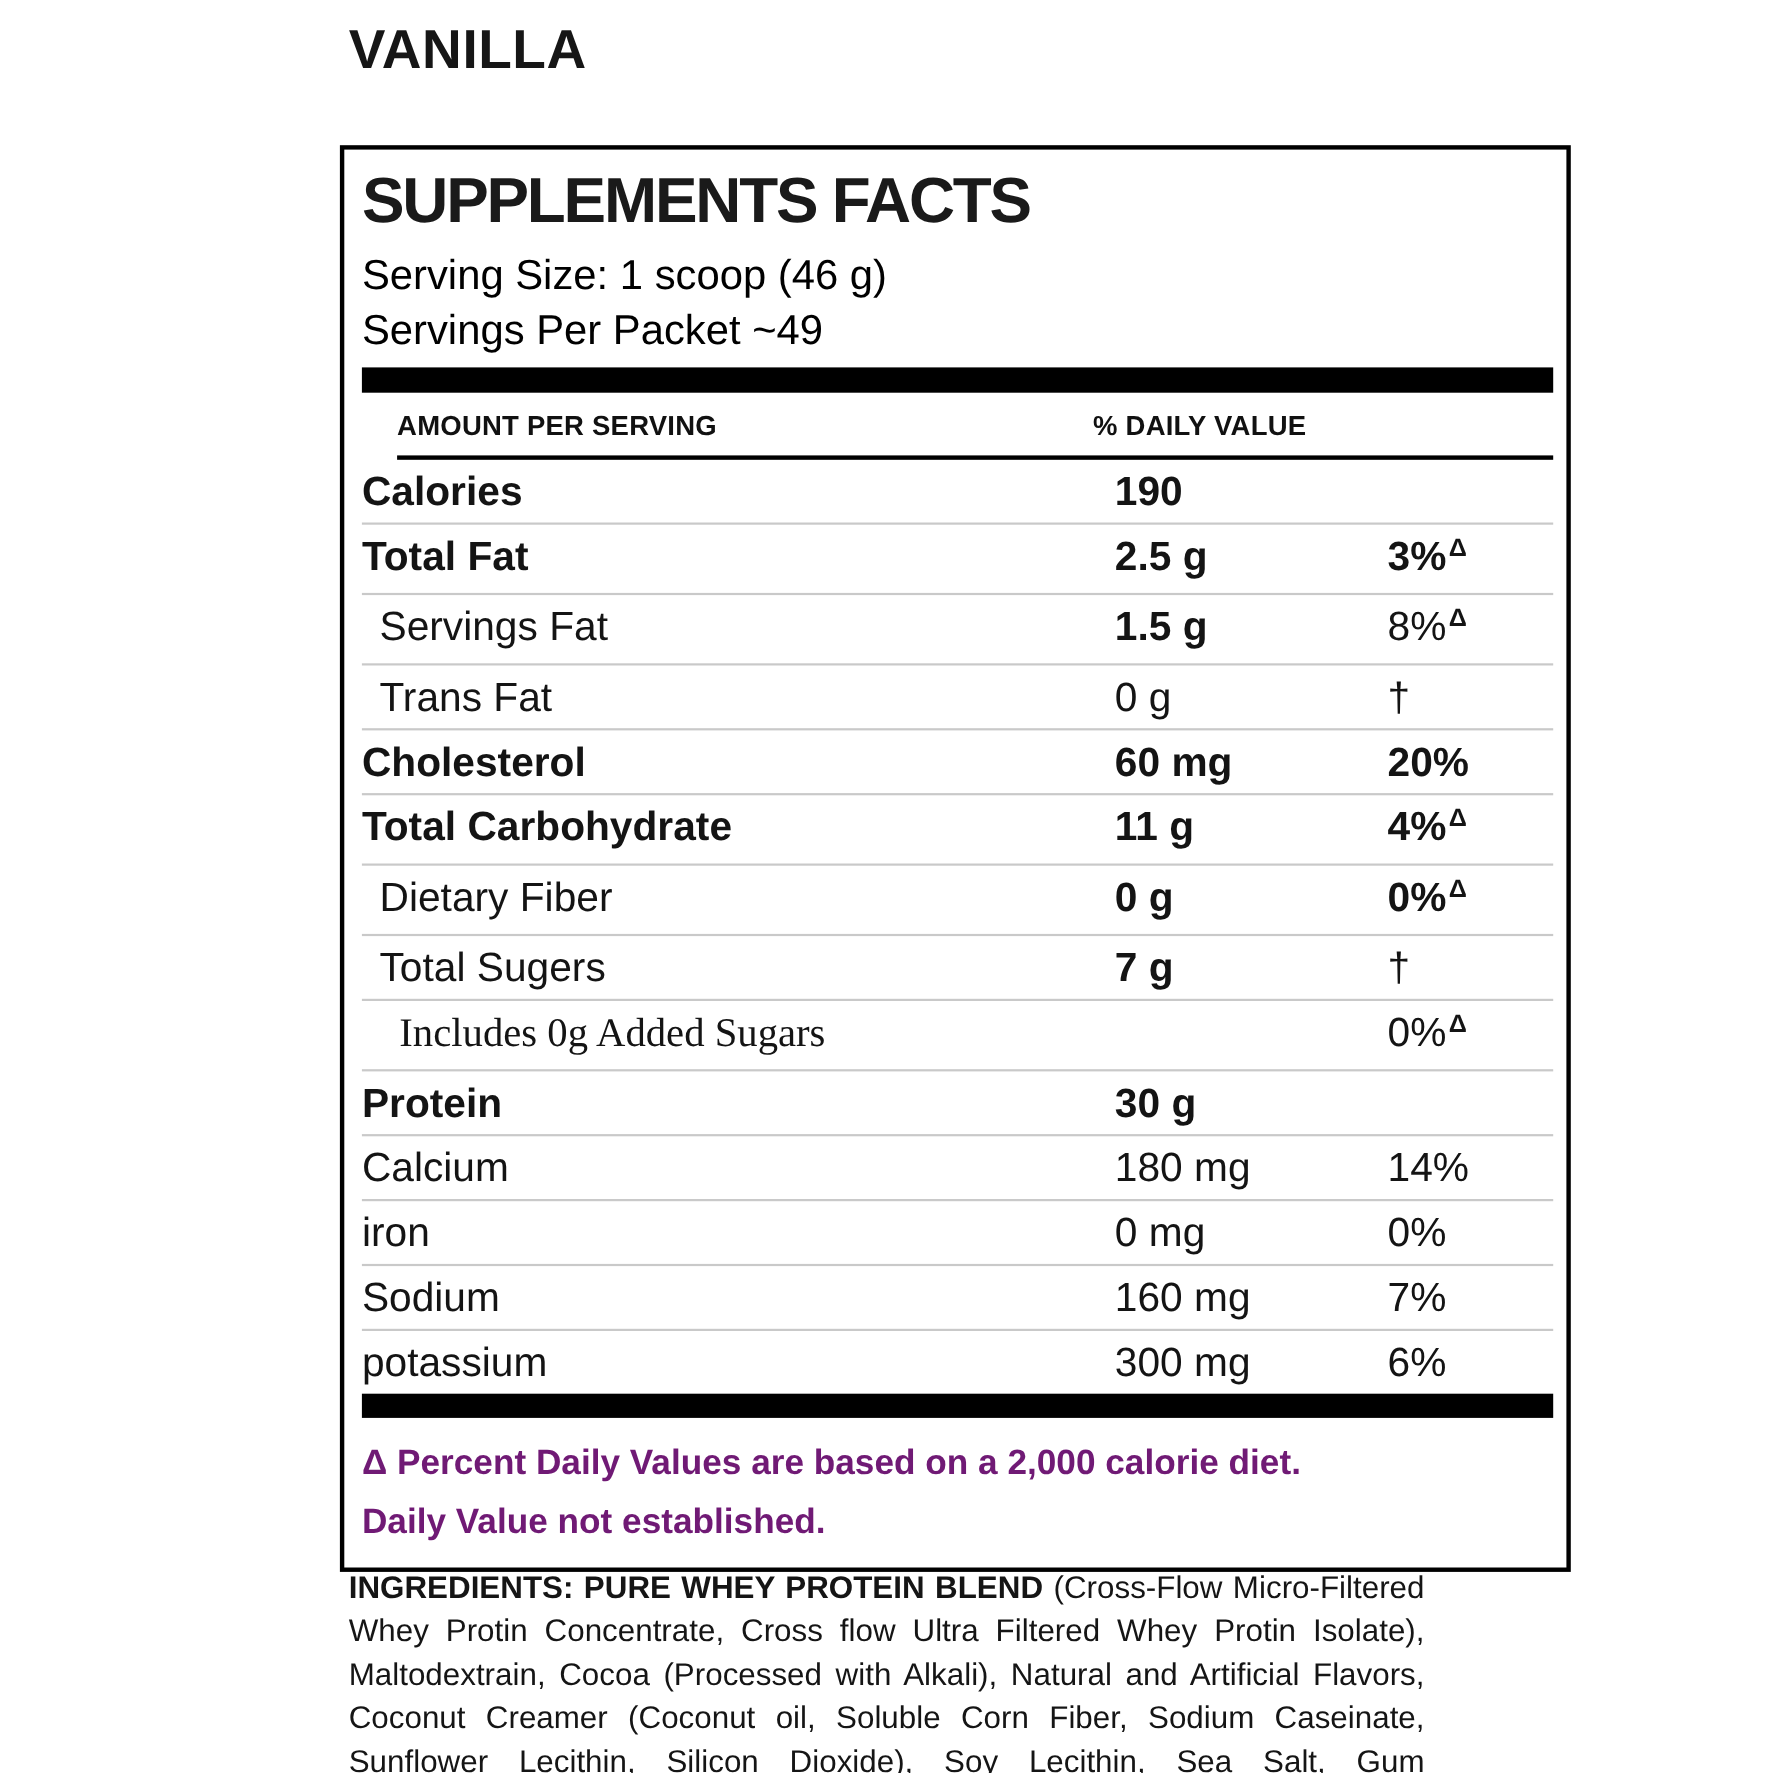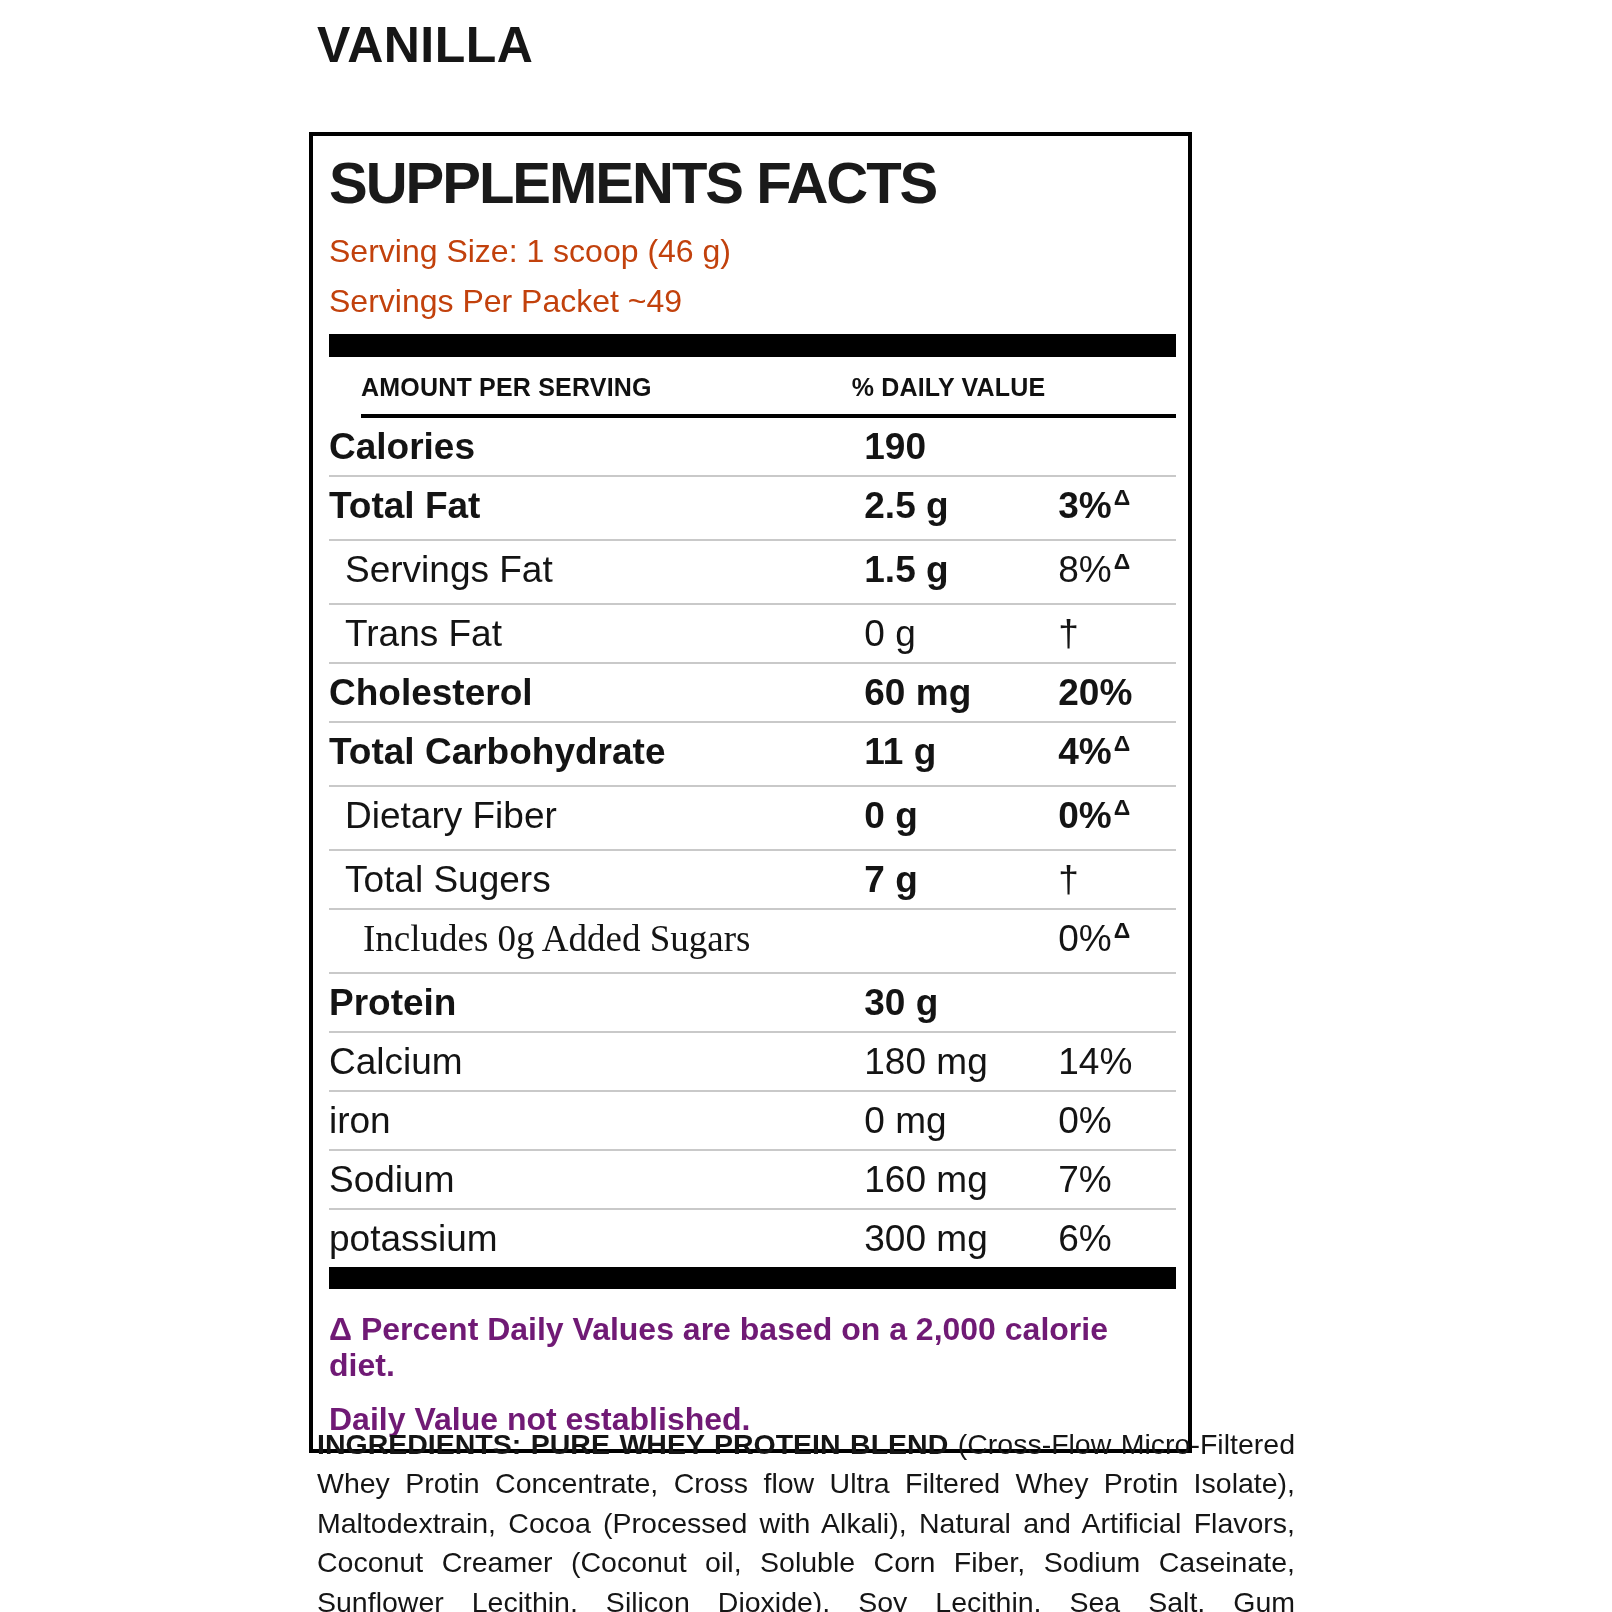--- a/index.html
+++ b/index.html
@@ -9,31 +9,31 @@
     background:#ffffff;
     font-family:"Liberation Sans", sans-serif;
     color:#111;
   }
   .flavor-title{
     position:absolute;left:317px;top:20px;
     font-size:50px;font-weight:700;letter-spacing:0.5px;
     color:#161616;line-height:1;
   }
   .facts-box{
-    position:absolute;left:309px;top:132px;width:883px;
+    position:absolute;left:309px;top:132px;width:1119px;
     box-sizing:border-box;
     border:4px solid #000;
     background:#fff;
-    padding:18px 12px 12px 16px;
+    padding:18px 12px 24px 16px;
   }
   .facts-title{
     font-size:58px;font-weight:700;letter-spacing:-2px;
     line-height:1;color:#1a1a1a;white-space:nowrap;
   }
-  .serving-line{font-size:32px;line-height:34px;color:#c2410c;}
+  .serving-line{font-size:38px;line-height:34px;color:#000000;}
   .serving-size{margin-top:22px;}
   .servings-per{margin-top:16px;}
   .black-bar{height:23px;background:#000;margin-top:16px;}
   .black-bar.bottom{margin-top:0;height:22px;}
   .hdr-row{
     display:grid;grid-template-columns:60.2% 39.8%;
     padding:16px 0 12px 0;border-bottom:4px solid #000;
     font-size:25px;font-weight:700;line-height:29px;letter-spacing:0.2px;margin-left:32px;
   }
   .rows{}

